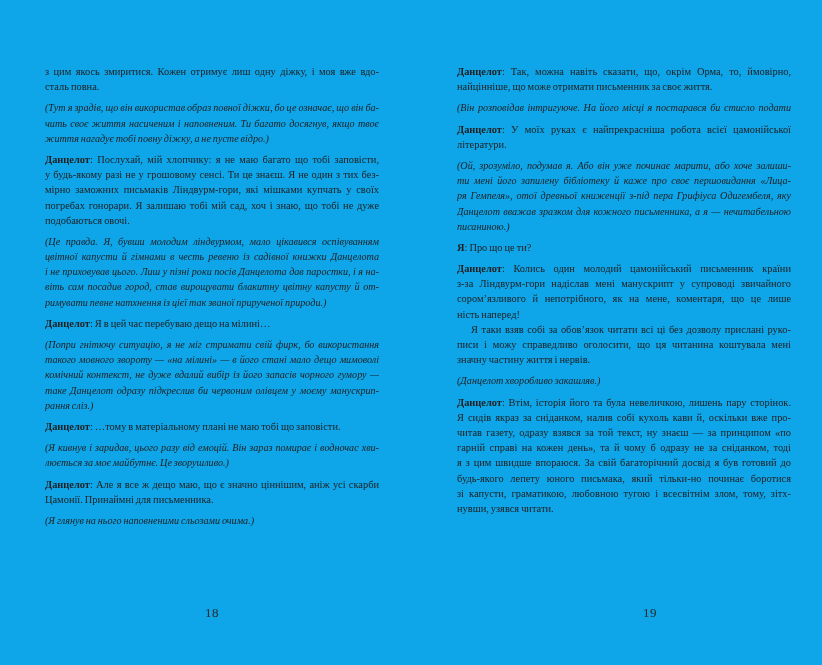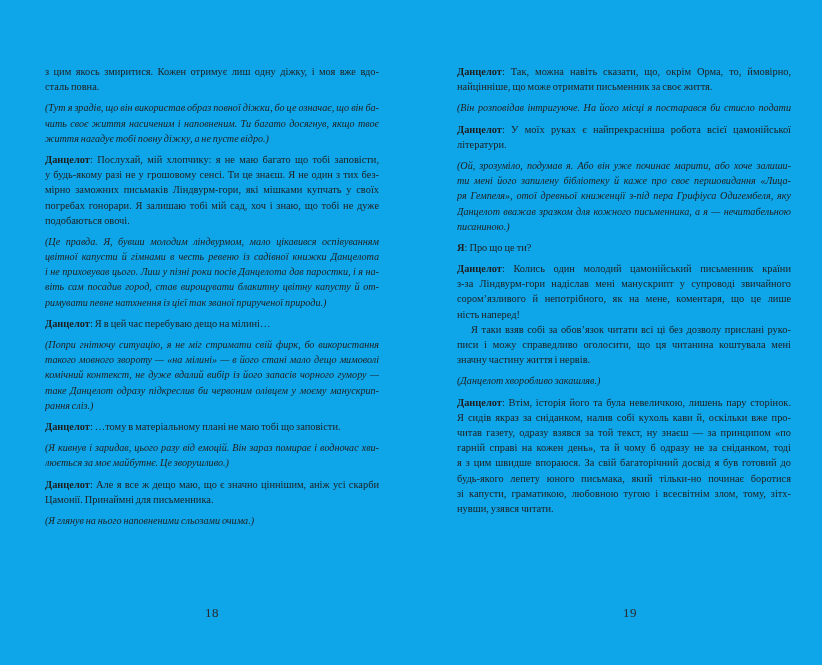--- a/index.html
+++ b/index.html
@@ -58,21 +58,21 @@
     position: absolute;
     top: 584px;
     width: 334px;
     text-align: center;
     font-size: 13px;
     color: #2a2a2a;
     letter-spacing: 0.5px;
     margin-top: 21px;
   }
   #folio-left  { left: 45px; }
-  #folio-right { left: 463px; }
+  #folio-right { left: 483px; }
 </style>
 </head>
 <body>
 
 <div class="spread">
 
   <div class="column" id="col-left">
       <div class="block plain">
         <div class="line jf">з цим якось змиритися. Кожен отримує лиш одну діжку, і моя вже вдо-</div>
         <div class="line">сталь повна.</div>

